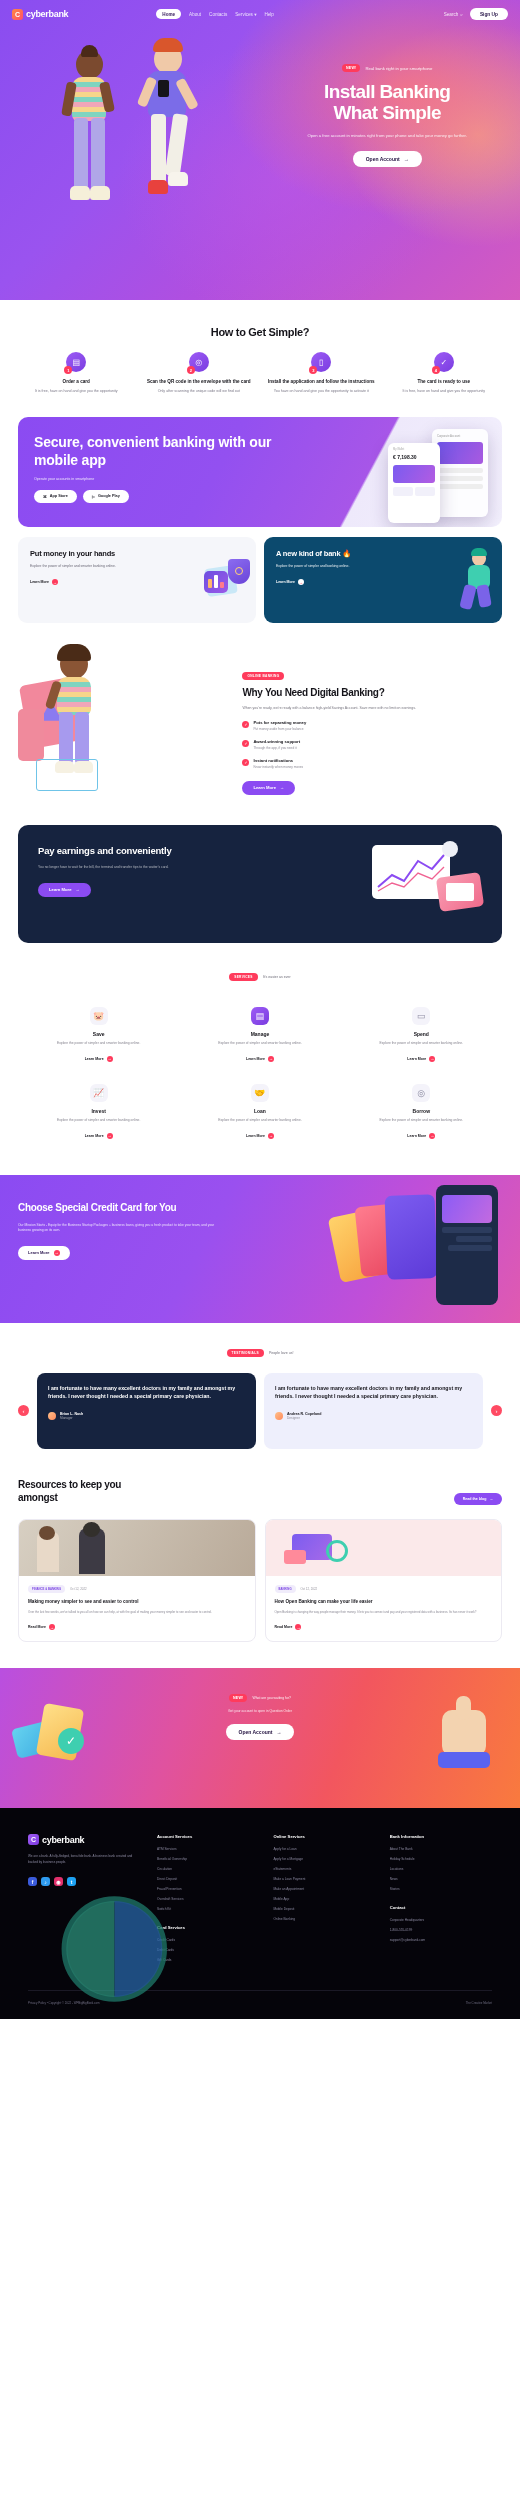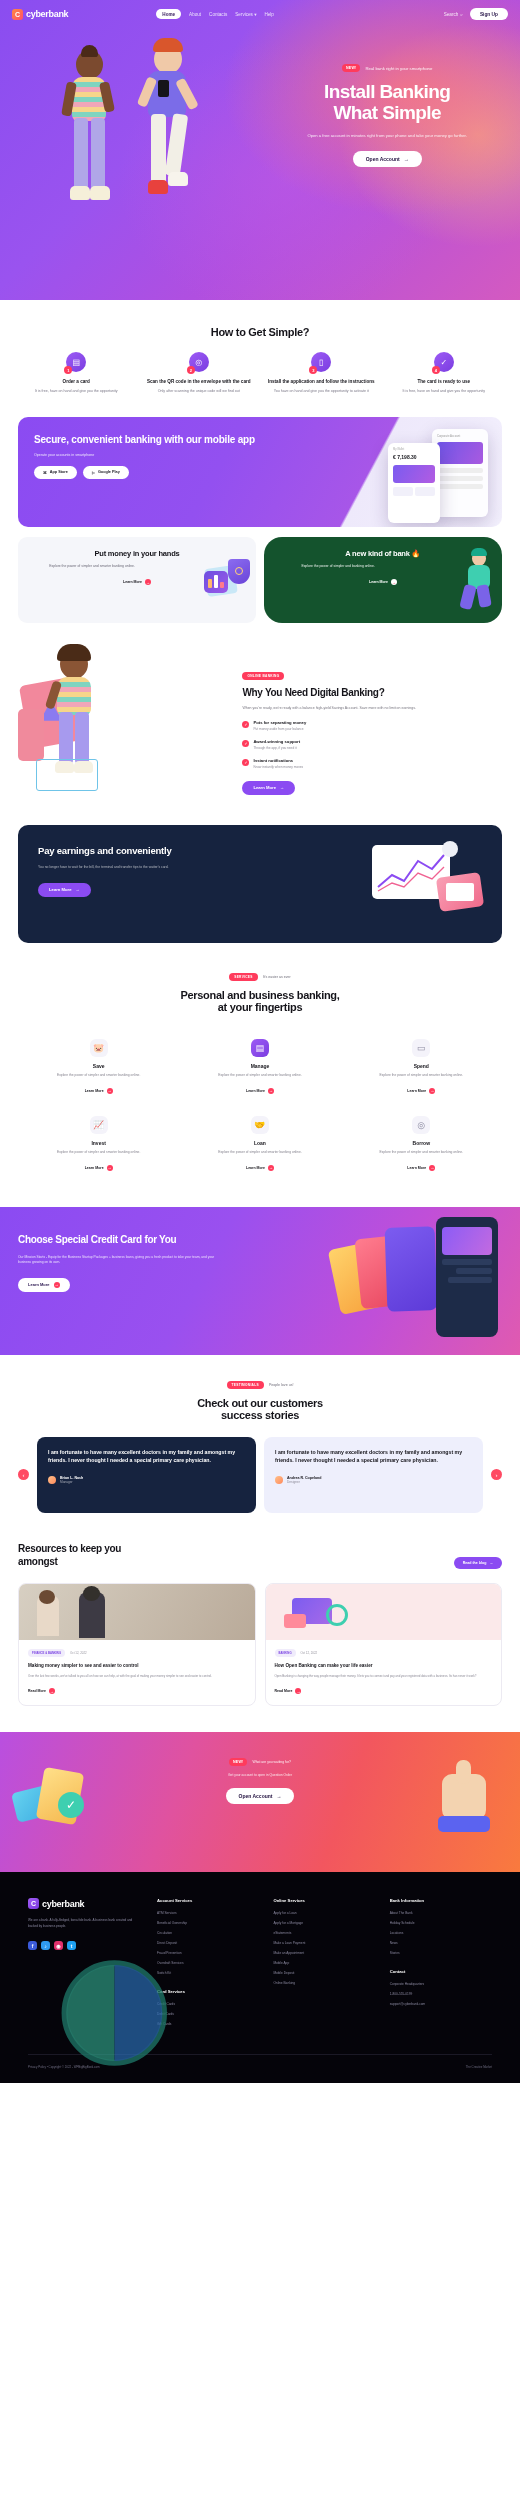--- a/index.html
+++ b/index.html
@@ -90,36 +90,36 @@
     display:flex; align-items:center; justify-content:center;
   }
   .step-t { font-size:4.6px; font-weight:bold; line-height:1.35; }
   .step-d { font-size:3.6px; color:#7b7887; line-height:1.55; margin-top:4px; }
   
   .app-card {
     margin-top:22px; border-radius:10px; height:110px; position:relative; overflow:hidden;
     background:linear-gradient(118deg,#8b4bf2 0%,#9350f0 42%,#a756e8 70%,#eee9fb 70.5%,#f3f0fd 100%);
     padding:16px;
   }
-  .app-card h3 { color:#fff; font-size:10px; line-height:1.32; font-weight:bold; width:56%; letter-spacing:-.2px;}
+  .app-card h3 { color:#fff; font-size:14px; line-height:1.32; font-weight:bold; width:56%; letter-spacing:-.2px;}
   .app-card p { color:rgba(255,255,255,.85); font-size:3.6px; margin-top:7px; }
   .store-row { display:flex; gap:6px; margin-top:9px; }
   .store {
     background:#fff; color:#1b1b24; font-size:3.8px; font-weight:bold;
     border-radius:9px; padding:4px 9px; display:flex; align-items:center; gap:3px;
   }
   .phone-mock {
     position:absolute; border-radius:6px; background:#fff;
     box-shadow:0 6px 18px rgba(40,20,80,.22);
   }
   
   .duo { display:flex; gap:8px; margin-top:10px; }
-  .duo-card { flex:1; border-radius:9px; padding:12px; position:relative; overflow:hidden; height:86px;text-align:center; }
+  .duo-card { flex:1; border-radius:9px; padding:12px; position:relative; overflow:hidden; height:86px; }
   .duo-card.light { background:#f5f6fa; }
-  .duo-card.red { background:#14532d;border-radius:18px; }
+  .duo-card.red { background:#0c4a6e; }
   .duo-card h4 { font-size:7.5px; font-weight:bold; line-height:1.26; letter-spacing:-.2px; }
   .duo-card.red h4 { color:#fff; }
   .duo-card p { font-size:3.4px; line-height:1.5; margin-top:6px; color:#6c6a78; width:58%; }
   .duo-card.red p { color:rgba(255,255,255,.9); }
   .learn {
     display:inline-flex; align-items:center; gap:3px; font-size:3.5px; font-weight:bold; margin-top:7px;
   }
   .learn-dot { width:6px; height:6px; border-radius:50%; background:#ff3b5c; color:#fff;
     font-size:4px; display:flex; align-items:center; justify-content:center;}
   
@@ -475,24 +475,20 @@
     </div>
   </div>
 </section>
 
 <section>
   <div class="svc-head">
     <div class="svc-tagrow">
       <span class="tag">SERVICES</span>
       <span class="svc-tagtext">It's easier as ever</span>
     </div>
-    <div class="sec-title">
-      <div>Personal and business banking,</div>
-      <div>at your fingertips</div>
-    </div>
   </div>
   <div class="svc-grid">
     <div class="svc">
       <div class="svc-ic" style="background:#f4f3fa;color:#8b8aa0;">🐷</div>
       <div class="svc-t">Save</div>
       <div class="svc-d">Explore the power of simpler and smarter banking online.</div>
       <div class="learn">
           <span>Learn More</span>
           <span class="learn-dot">→</span>
         </div>
@@ -562,24 +558,20 @@
     <div style="position:absolute;right:12px;top:51px;width:36px;height:6px;border-radius:2px;background:#2c3c5e;"></div>
     <div style="position:absolute;right:12px;top:60px;width:44px;height:6px;border-radius:2px;background:#2c3c5e;"></div>
   </div>
 </div>
 
 <section>
   <div class="tst-head">
     <div class="svc-tagrow">
       <span class="tag">TESTIMONIALS</span>
       <span class="svc-tagtext">People love us!</span>
-    </div>
-    <div class="sec-title">
-      <div>Check out our customers</div>
-      <div>success stories</div>
     </div>
   </div>
   <div class="tst-row">
     <div class="arrow">‹</div>
     <div class="tst dark">
       <div class="qt">I am fortunate to have many excellent doctors in my family and amongst my friends. I never thought I needed a special primary care physician.</div>
       <div class="who">
         <div class="av"></div>
         <div>
           <div class="who-n">Brian L. Nash</div>

